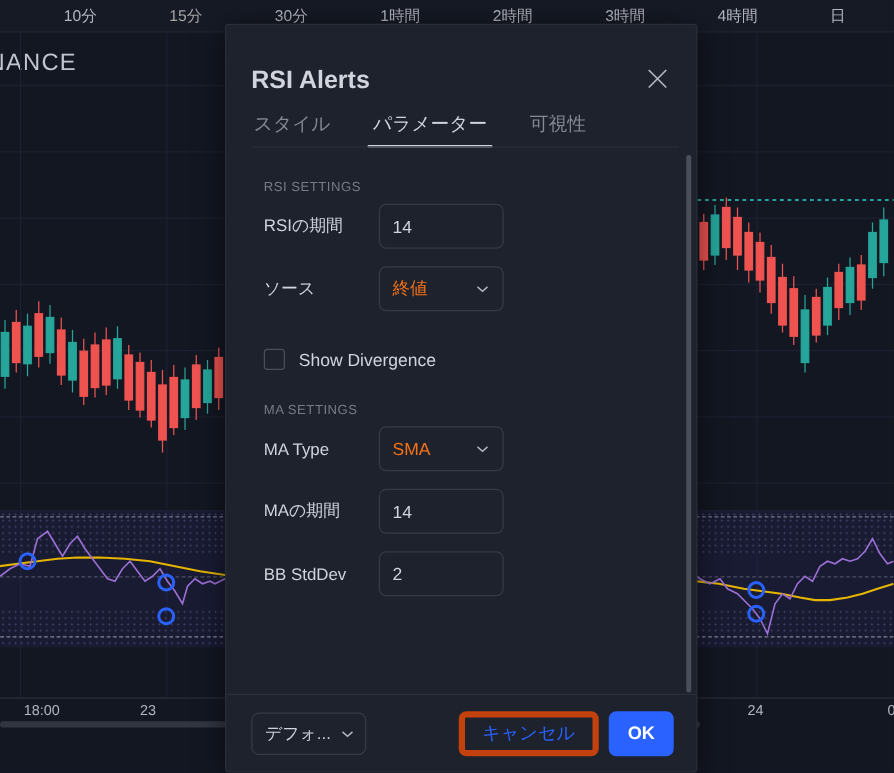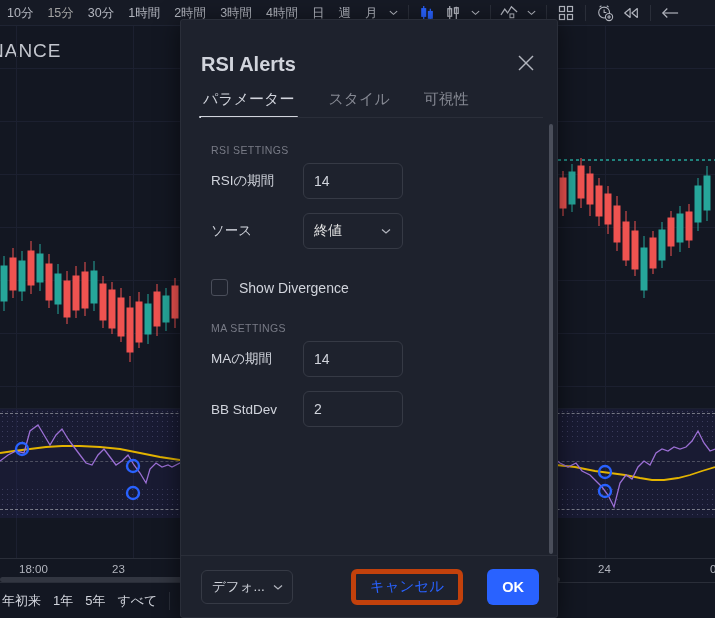--- a/index.html
+++ b/index.html
@@ -26,20 +26,21 @@
     padding-left: 0px;
     white-space: nowrap;
     overflow: hidden;
   }
   .tf-btn {
     color: #b2b5be;
     font-size: 12.5px;
     padding: 2px 7px;
     line-height: 18px;
     cursor: pointer;
+    margin-left: 44px;
   }
   .tf-btn.active { color: #a3a3a3; }
   .tb-sep {
     width: 1px; height: 16px; background: #2a2e39;
     margin: 0 6px; flex: none;
   }
   .tb-icon {
     width: 26px; height: 22px;
     display: flex; align-items: center; justify-content: center;
     color: #b2b5be; flex: none; cursor: pointer;
@@ -183,36 +184,36 @@
     color: #d1d4dc; font-size: 14px;
     display: flex; align-items: center;
     padding: 0 10px;
     font-family: "Liberation Sans", sans-serif;
     outline: none;
   }
   .select {
     justify-content: space-between;
     cursor: pointer;
   }
-  .select .sel-val { color: #e5e5e5; font-size: 14px; }
+  .select .sel-val { color: #f97316; font-size: 14px; }
   .chev-dn { color: #b2b5be; display:flex; }
   .check-row { display: flex; align-items: flex-end; height: 40px; gap: 11px; }
   .checkbox {
     width: 17px; height: 17px;
     border: 1px solid #4a4e5a; border-radius: 3px;
     background: transparent; flex: none; cursor: pointer;
   }
   .check-label { font-size: 14px; color: #d1d4dc; }
 
   #dlg-footer {
     flex: none; height: 62px;
     border-top: 1px solid #2a2e39;
     display: flex; align-items: center;
     padding: 0 18px 0 20px;
-    gap: 24px;
+    gap: 8px;
   }
   #preset-select {
     width: 92px; height: 34px;
     border: 1px solid #363a45; border-radius: 6px;
     display: flex; align-items: center; justify-content: space-between;
     padding: 0 8px 0 10px;
     color: #d1d4dc; font-size: 13.5px; cursor: pointer;
   }
   .spacer { flex: 1; }
   #cancel-btn {
@@ -472,46 +473,39 @@
     </div>
   </div>
 
   <div id="hscroll"></div>
   <div id="time-axis">
     <span style="left:19px">18:00</span>
     <span style="left:112px">23</span>
     <span style="left:598px">24</span>
     <span style="left:710px">0</span>
   </div>
-  <div id="range-bar">
-    <div class="rg">年初来</div>
-    <div class="rg">1年</div>
-    <div class="rg">5年</div>
-    <div class="rg">すべて</div>
-    <div id="range-sep"></div>
-  </div>
 </div>
 
 <div id="dialog">
 
   <div id="dlg-header">
     <div id="dlg-title">RSI Alerts</div>
     <div id="dlg-close">
       <svg width="18" height="18" viewBox="0 0 18 18">
         <g stroke="currentColor" stroke-width="1.4">
             <line x1="2" y1="2" x2="16" y2="16"></line>
             <line x1="16" y1="2" x2="2" y2="16"></line>
           </g>
       </svg>
     </div>
   </div>
 
   <div id="dlg-tabs">
+    <div class="tab">スタイル</div>
     <div class="tab active">パラメーター</div>
-    <div class="tab">スタイル</div>
     <div class="tab">可視性</div>
     <div id="tabs-rule"></div>
   </div>
 
   <div id="dlg-body">
     <div id="dlg-scroll"></div>
 
     <div class="section-title">RSI SETTINGS</div>
 
     <div class="row">
@@ -531,20 +525,31 @@
       </div>
     </div>
 
     <div class="check-row">
       <div class="checkbox"></div>
       <div class="check-label">Show Divergence</div>
     </div>
 
     <div class="section-title">MA SETTINGS</div>
 
+    <div class="row">
+      <div class="row-label">MA Type</div>
+      <div class="field select">
+        <span class="sel-val">SMA</span>
+        <span class="chev-dn">
+          <svg width="12" height="12" viewBox="0 0 12 12">
+              <path d="M2 4.5 L6 8 L10 4.5" fill="none" stroke="currentColor" stroke-width="1.2"></path>
+            </svg>
+        </span>
+      </div>
+    </div>
 
     <div class="row">
       <div class="row-label">MAの期間</div>
       <div class="field">14</div>
     </div>
 
     <div class="row">
       <div class="row-label">BB StdDev</div>
       <div class="field">2</div>
     </div>

